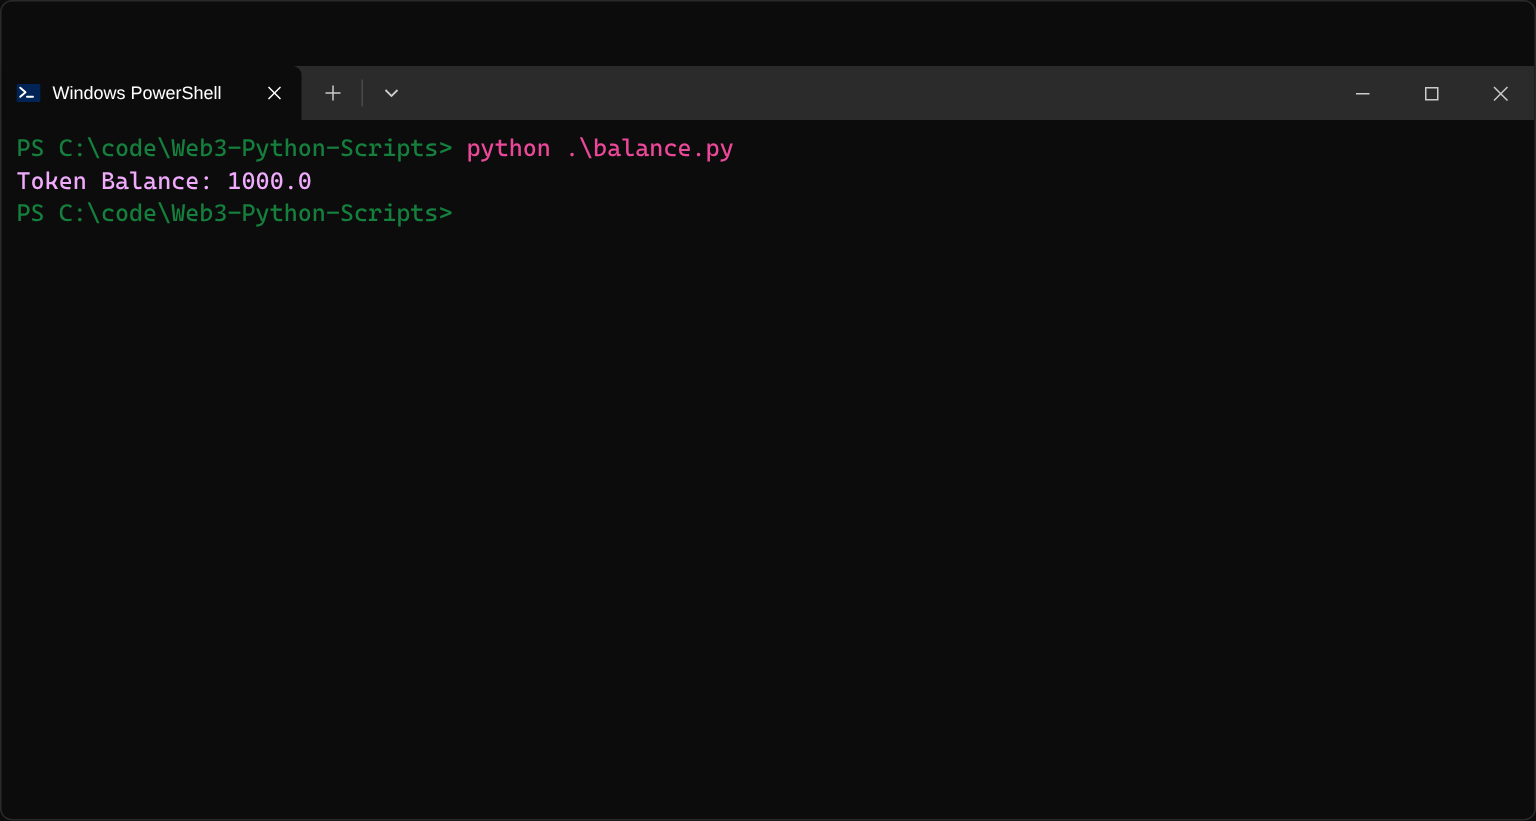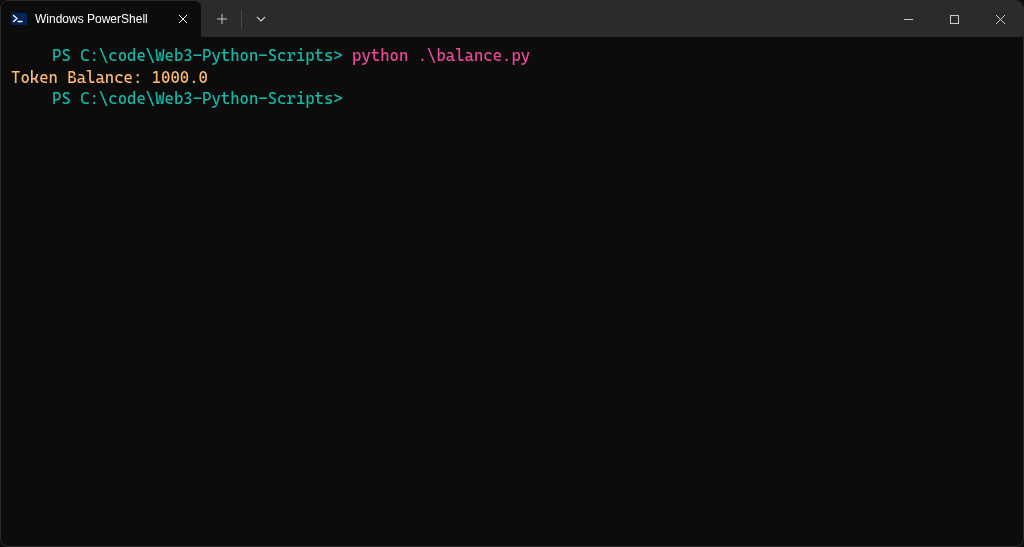--- a/index.html
+++ b/index.html
@@ -15,20 +15,21 @@
       overflow: hidden;
       border-radius: 8px;
       border: 1px solid #2a2a2a;
     }
     .titlebar {
       height: 36px;
       background: #2b2b2b;
       display: flex;
       align-items: stretch;
       user-select: none;
+      margin-top: 43px;
     }
     .tab {
       display: flex;
       align-items: center;
       background: #0c0c0c;
       padding: 0 10px 0 10px;
       min-width: 200px;
       height: 100%;
       gap: 8px;
       border-top-right-radius: 6px;
@@ -99,28 +100,27 @@
       font-family: 'Cascadia Mono', 'Consolas', monospace;
       font-size: 16px;
       line-height: 1.35;
       color: #cccccc;
       font-weight: 500;
     }
     .line {
       white-space: pre;
     }
     .prompt {
-      color: #14b8a6;
-      margin-left: 41px;
+      color: #15803d;
     }
     .cmd {
       color: #ec4899;
     }
     .output {
-      color: #fdba74;
+      color: #f0abfc;
     }
   </style>
 </head>
 <body>
 
 <div class="titlebar">
   <div class="tab">
     <span class="tab-icon">
       <svg viewBox="0 0 16 16">
         <rect x="0" y="2" width="16" height="12" rx="1" fill="#012456"></rect>

